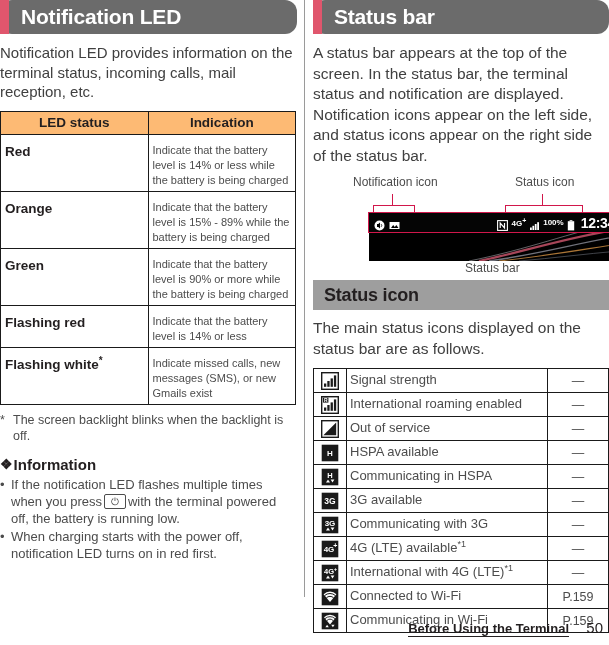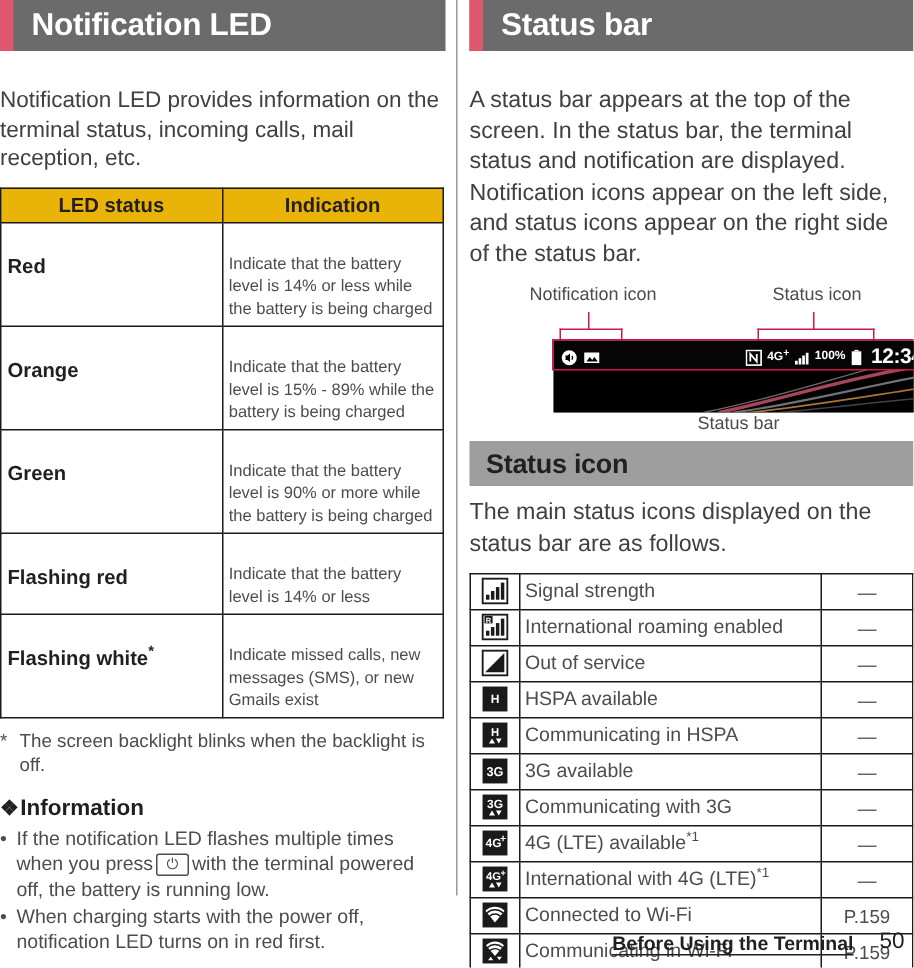--- a/index.html
+++ b/index.html
@@ -40,21 +40,22 @@
     height: 597px;
     background: #9a9a9a;
   }
 
   
   .sec-head {
     display: flex;
     align-items: stretch;
     height: 34px;
     background: #6b6b6b;
-    margin-bottom: 23px;
+    margin-bottom: 9px;
+    border-radius: 12px;
   }
   .sec-head .accent {
     width: 9px;
     background: #e0566d;
     flex: 0 0 auto;
   }
   .sec-head .title {
     color: #ffffff;
     font-size: 21px;
     font-weight: bold;
@@ -92,24 +93,24 @@
 
   
   table.led {
     border-collapse: collapse;
     width: 296px;
     table-layout: fixed;
   }
   table.led th, table.led td {
     border: 1px solid #1a1a1a;
     vertical-align: top;
-    padding: 20px 4px 3px 4px;
+    padding: 8px 4px 3px 4px;
   }
   table.led thead th {
-    background: #eab308;
+    background: #fdba74;
     text-align: center;
     font-size: 13.5px;
     font-weight: bold;
     color: #231f20;
     padding: 3px 4px 4px 4px;
   }
   table.led td.status {
     width: 98px;
     font-size: 13.5px;
     font-weight: bold;

